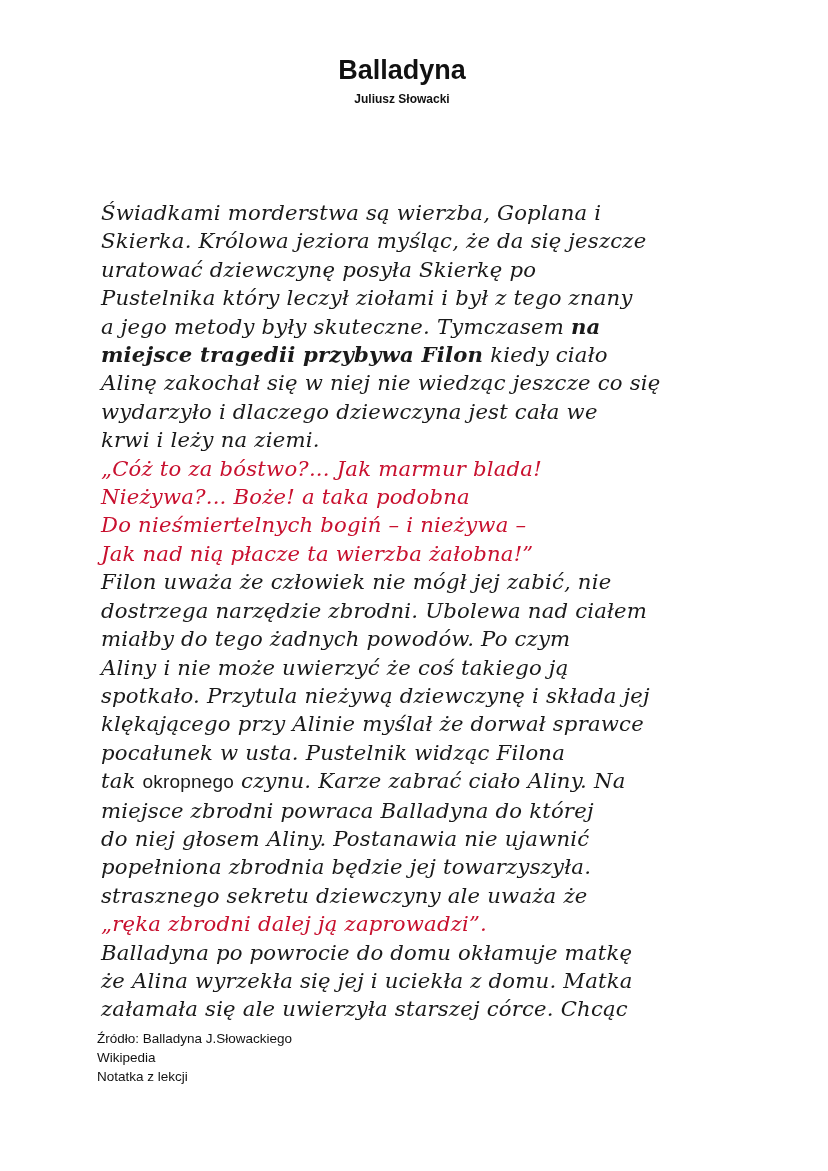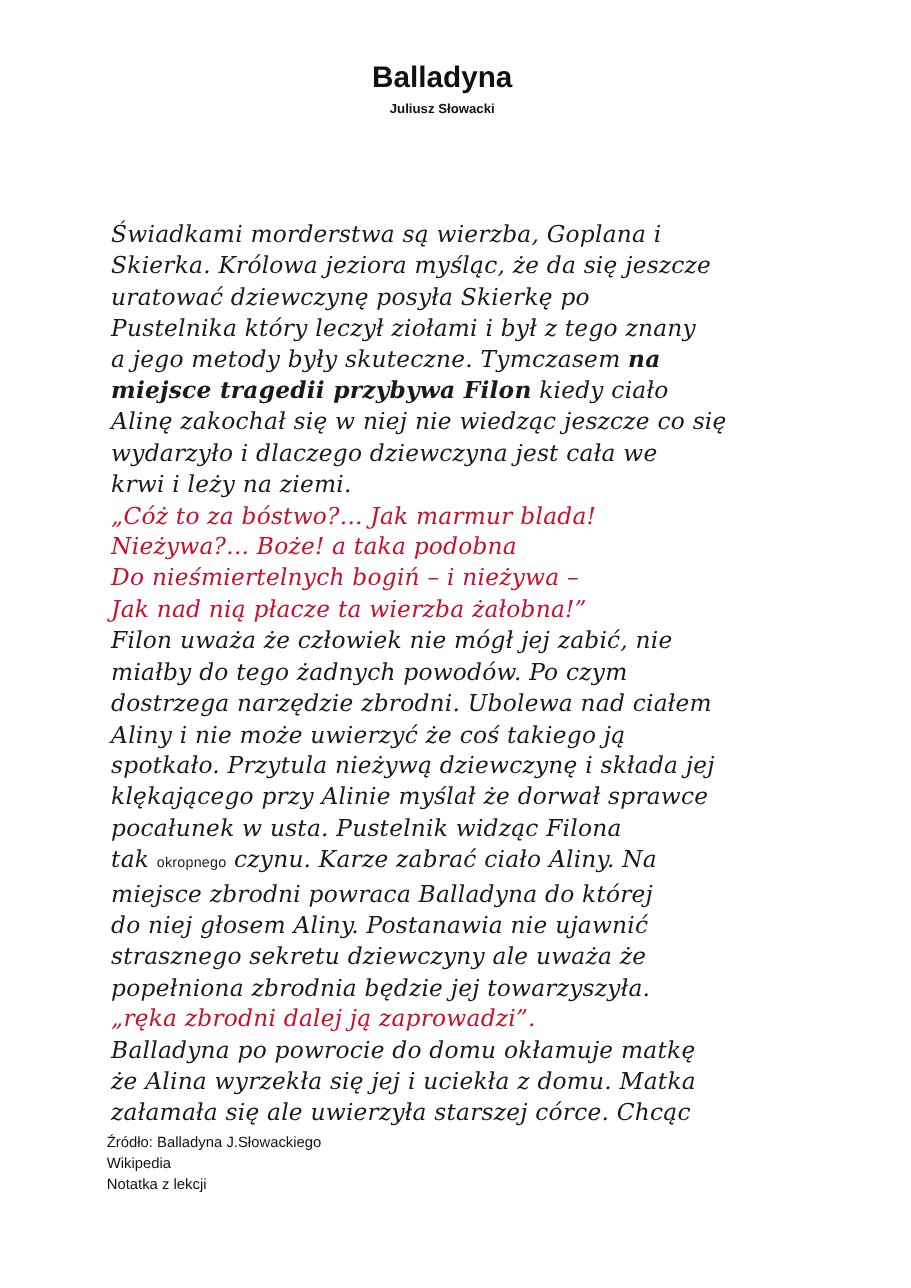--- a/index.html
+++ b/index.html
@@ -54,21 +54,21 @@
   }
   .bold {
     font-weight: bold;
   }
   .red {
     color: #c8102e;
   }
   .small-upright {
     font-family: "Liberation Sans", "DejaVu Sans", sans-serif;
     font-style: normal;
-    font-size: 13px;
+    font-size: 19px;
   }
   .sources {
     position: absolute;
     top: 1029px;
     left: 97px;
     font-family: "Liberation Sans", "DejaVu Sans", sans-serif;
     font-size: 13.5px;
     line-height: 19px;
     color: #111;
   }
@@ -92,31 +92,31 @@
     <span class="line"><span>a jego metody były skuteczne. Tymczasem </span><span class="bold">na</span></span>
     <span class="line"><span class="bold">miejsce tragedii przybywa Filon</span><span> kiedy ciało</span></span>
     <span class="line"><span>Alinę zakochał się w niej nie wiedząc jeszcze co się</span></span>
     <span class="line"><span>wydarzyło i dlaczego dziewczyna jest cała we</span></span>
     <span class="line"><span>krwi i leży na ziemi.</span></span>
     <span class="line"><span class="red">„Cóż to za bóstwo?... Jak marmur blada!</span></span>
     <span class="line"><span class="red">Nieżywa?... Boże! a taka podobna</span></span>
     <span class="line"><span class="red">Do nieśmiertelnych bogiń – i nieżywa –</span></span>
     <span class="line"><span class="red">Jak nad nią płacze ta wierzba żałobna!”</span></span>
     <span class="line"><span>Filon uważa że człowiek nie mógł jej zabić, nie</span></span>
+    <span class="line"><span>dostrzega narzędzie zbrodni. Ubolewa nad ciałem</span></span>
     <span class="line"><span>miałby do tego żadnych powodów. Po czym</span></span>
-    <span class="line"><span>dostrzega narzędzie zbrodni. Ubolewa nad ciałem</span></span>
     <span class="line"><span>Aliny i nie może uwierzyć że coś takiego ją</span></span>
     <span class="line"><span>spotkało. Przytula nieżywą dziewczynę i składa jej</span></span>
     <span class="line"><span>klękającego przy Alinie myślał że dorwał sprawce</span></span>
     <span class="line"><span>pocałunek w usta. Pustelnik widząc Filona</span></span>
     <span class="line"><span>tak </span><span class="small-upright">okropnego</span><span> czynu. Karze zabrać ciało Aliny. Na</span></span>
     <span class="line"><span>miejsce zbrodni powraca Balladyna do której</span></span>
     <span class="line"><span>do niej głosem Aliny. Postanawia nie ujawnić</span></span>
+    <span class="line"><span>popełniona zbrodnia będzie jej towarzyszyła.</span></span>
     <span class="line"><span>strasznego sekretu dziewczyny ale uważa że</span></span>
-    <span class="line"><span>popełniona zbrodnia będzie jej towarzyszyła.</span></span>
     <span class="line"><span class="red">„ręka zbrodni dalej ją zaprowadzi”.</span></span>
     <span class="line"><span> Balladyna po powrocie do domu okłamuje matkę</span></span>
     <span class="line"><span>że Alina wyrzekła się jej i uciekła z domu. Matka</span></span>
     <span class="line"><span>załamała się ale uwierzyła starszej córce. Chcąc</span></span>
   </div>
 
 <div class="sources">
   <div>Źródło: Balladyna J.Słowackiego</div>
   <div>Wikipedia</div>
   <div>Notatka z lekcji</div>

